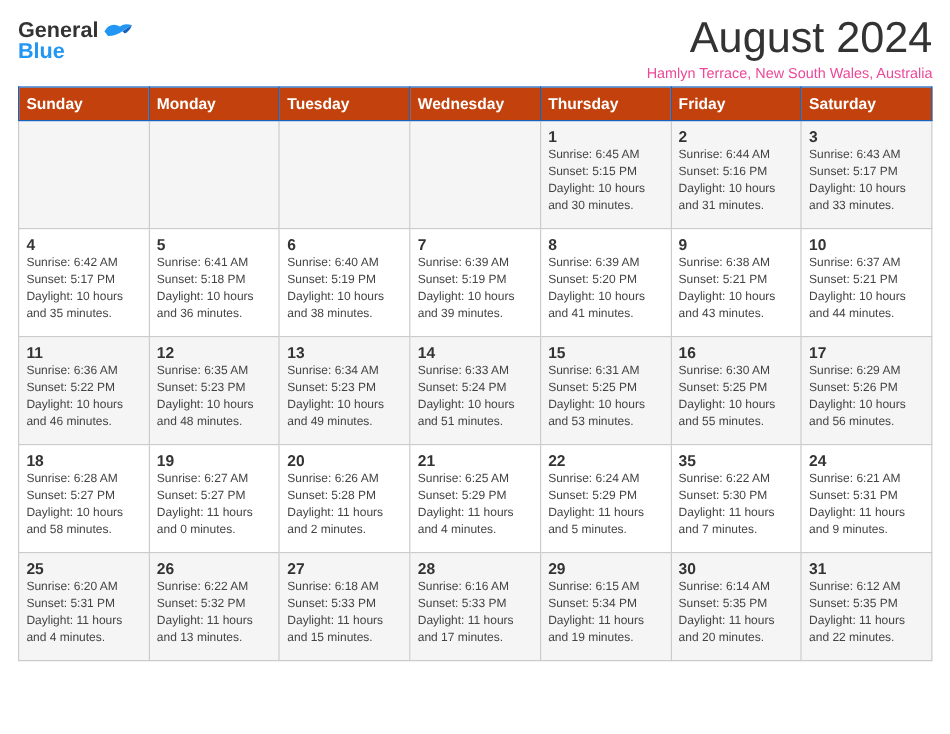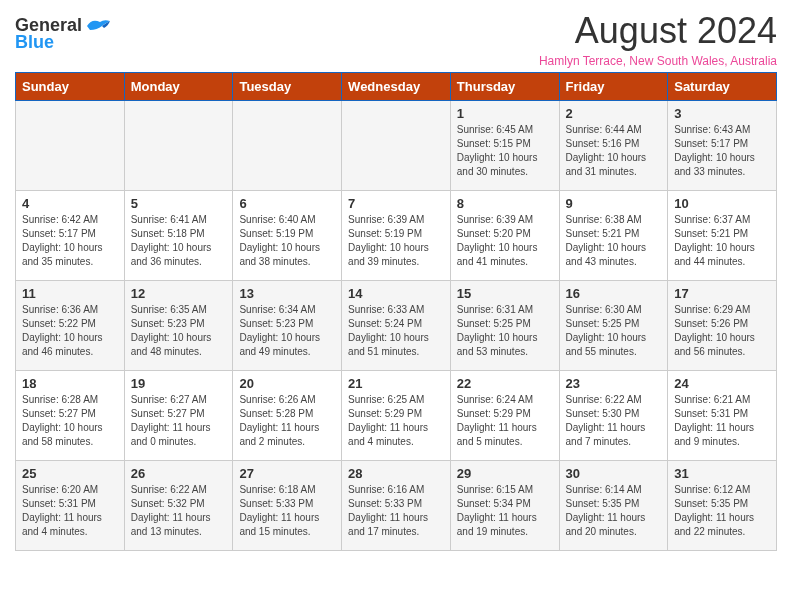--- a/index.html
+++ b/index.html
@@ -282,21 +282,21 @@
           <div class="cell-text">and 4 minutes.</div>
         </td>
         <td>
           <span class="day-number">22</span>
           <div class="cell-text">Sunrise: 6:24 AM</div>
           <div class="cell-text">Sunset: 5:29 PM</div>
           <div class="cell-text">Daylight: 11 hours</div>
           <div class="cell-text">and 5 minutes.</div>
         </td>
         <td>
-          <span class="day-number">23</span>
+          <span class="day-number">35</span>
           <div class="cell-text">Sunrise: 6:22 AM</div>
           <div class="cell-text">Sunset: 5:30 PM</div>
           <div class="cell-text">Daylight: 11 hours</div>
           <div class="cell-text">and 7 minutes.</div>
         </td>
         <td>
           <span class="day-number">24</span>
           <div class="cell-text">Sunrise: 6:21 AM</div>
           <div class="cell-text">Sunset: 5:31 PM</div>
           <div class="cell-text">Daylight: 11 hours</div>

